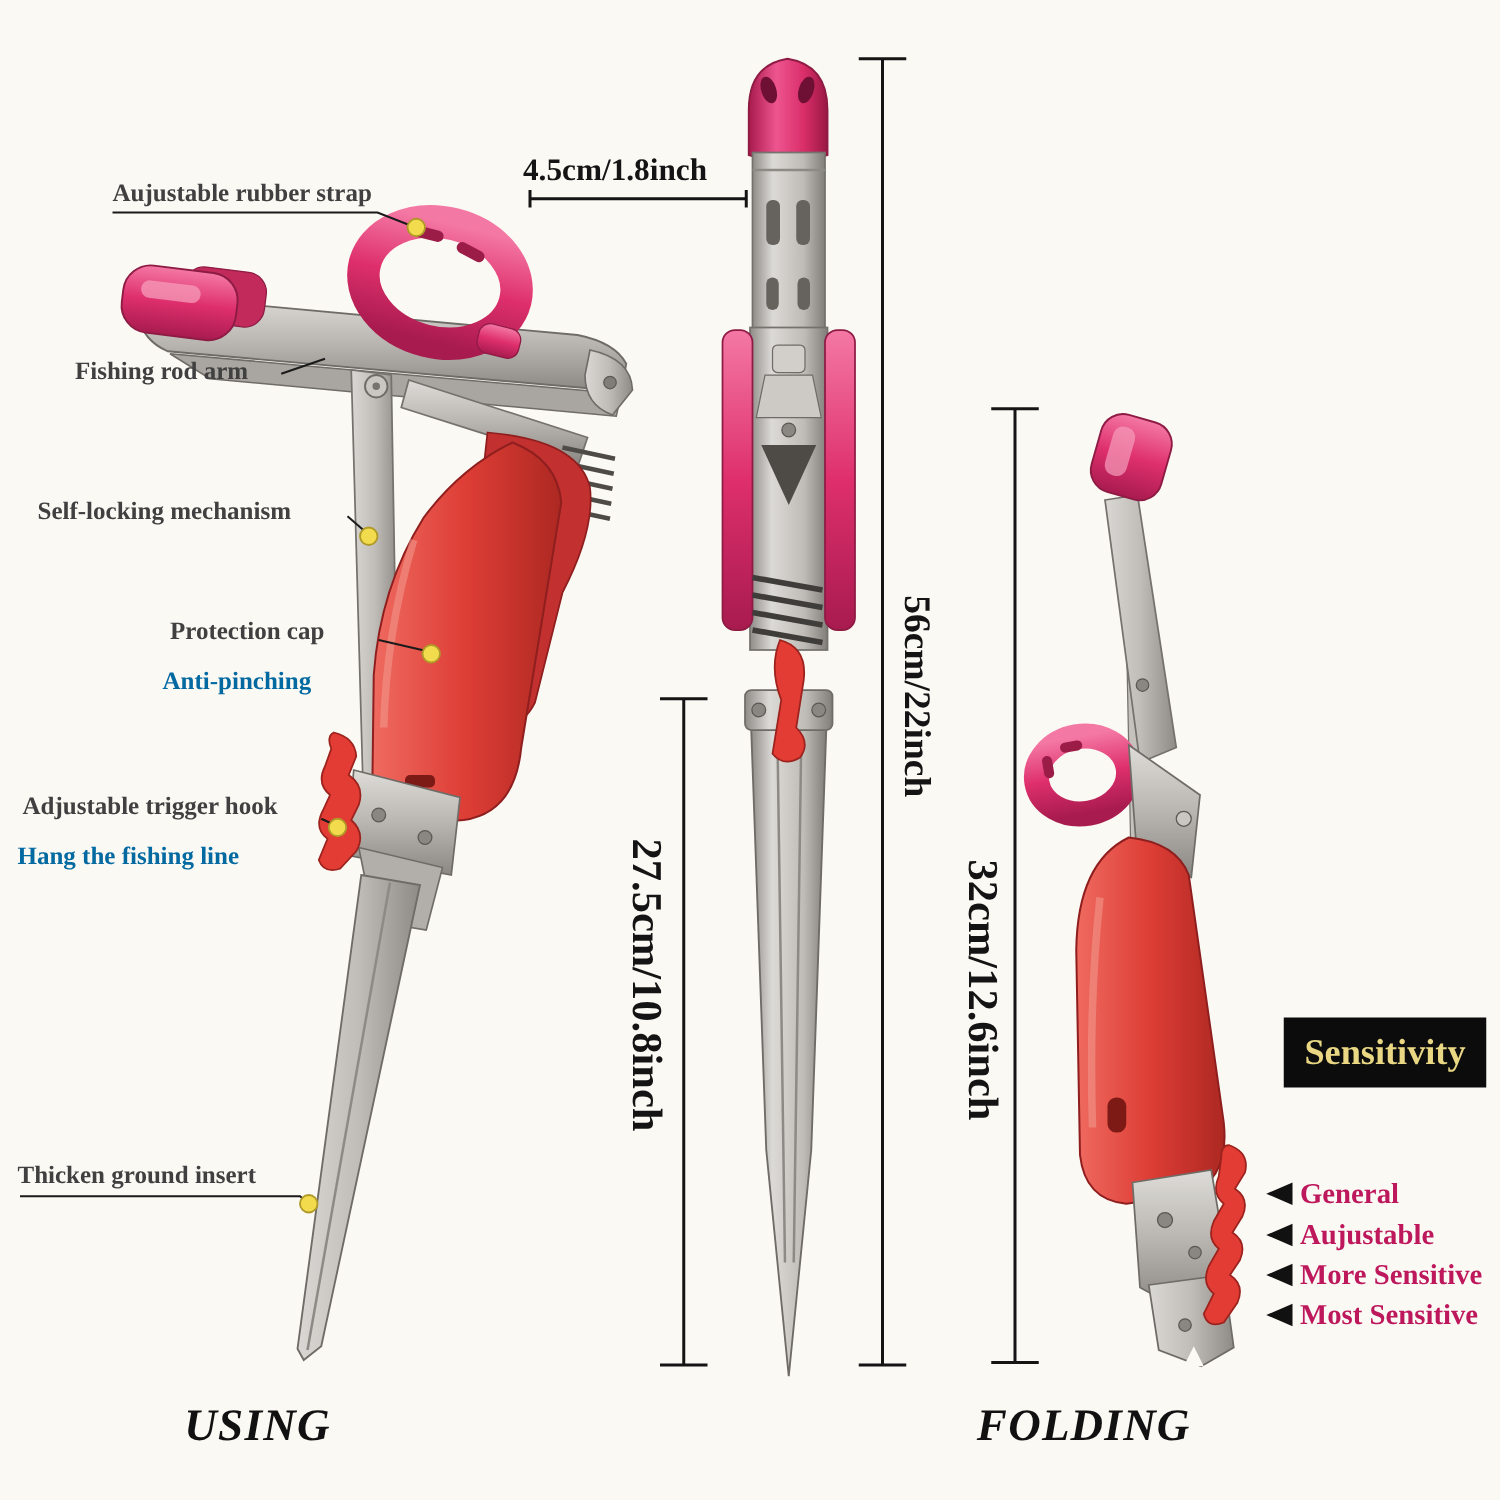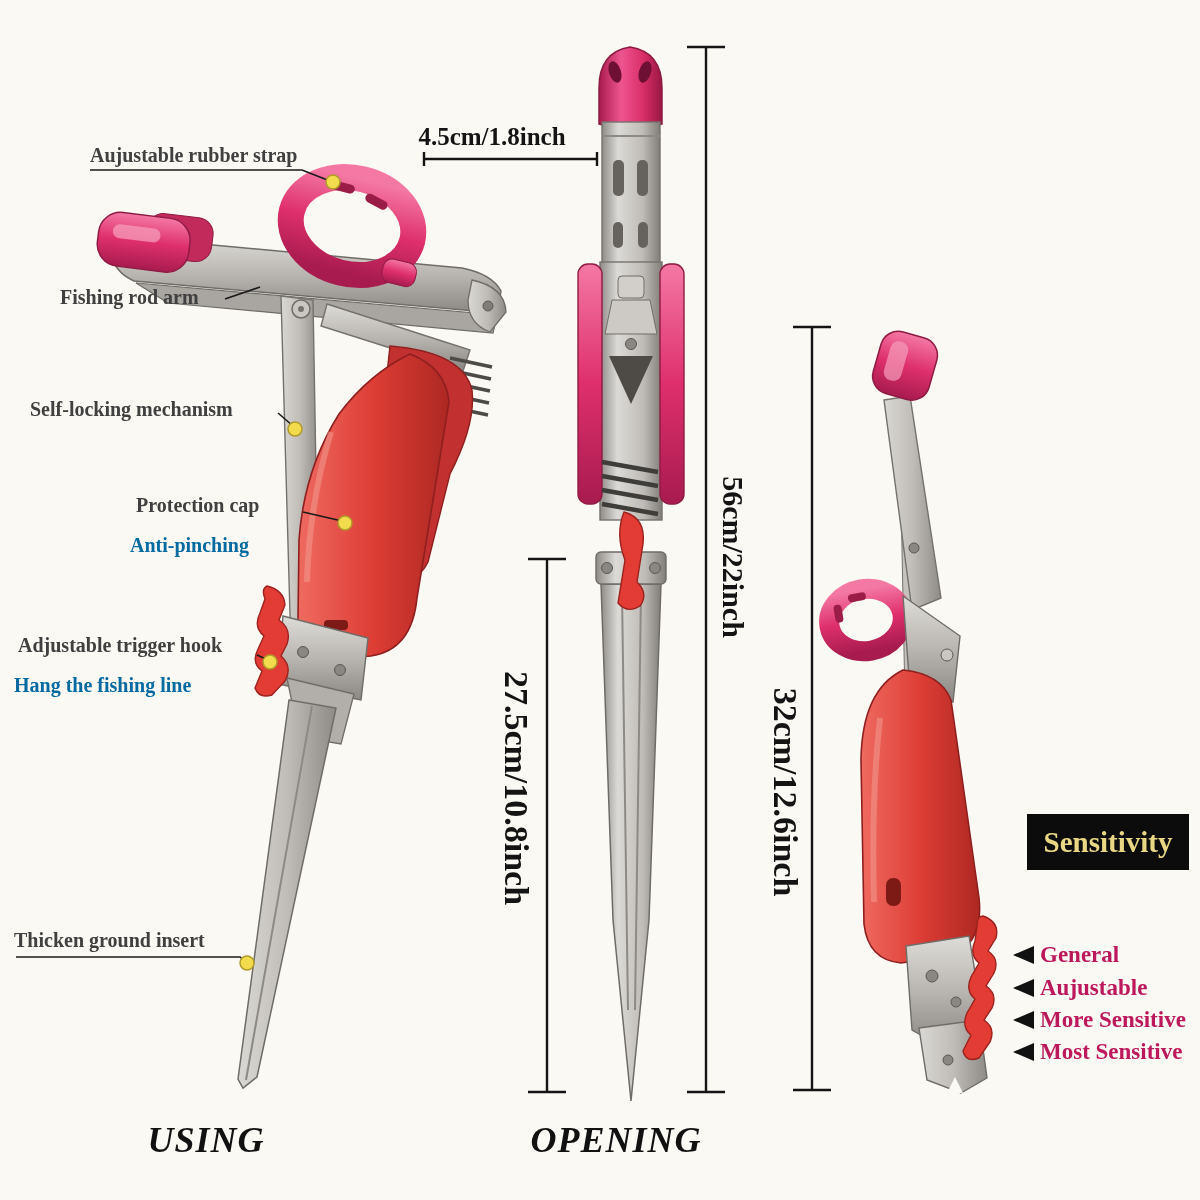--- a/index.html
+++ b/index.html
@@ -227,15 +227,15 @@
   <div class="dim" style="left:516px;top:788px">27.5cm/10.8inch</div>
   <div class="dim" style="left:785px;top:792px">32cm/12.6inch</div>
 
   <div class="sens-title">Sensitivity</div>
   <div class="sens-level" style="top:955px">General</div>
   <div class="sens-level" style="top:988px">Aujustable</div>
   <div class="sens-level" style="top:1020px">More Sensitive</div>
   <div class="sens-level" style="top:1052px">Most Sensitive</div>
 
   <div class="caption" style="left:206px;top:1140px">USING</div>
-  <div class="caption" style="left:616px;top:1140px">OPENING</div>
+  <div class="caption" style="left:867px;top:1140px">FOLDING</div>
 
 </div>
 
 </body></html>

